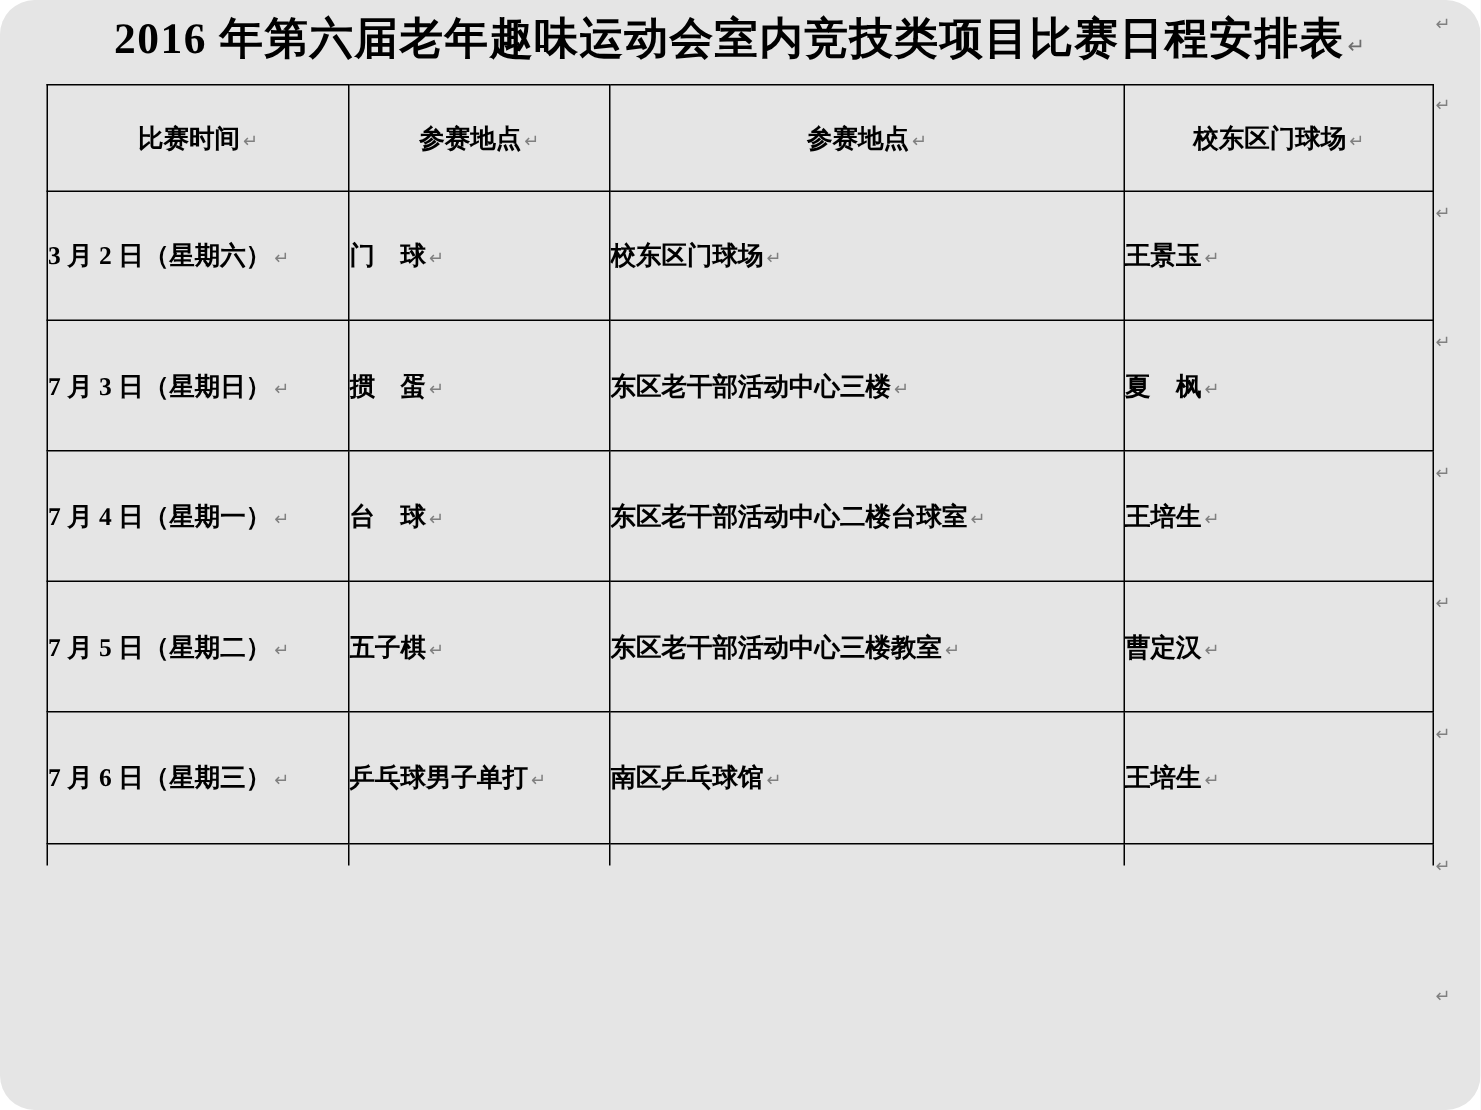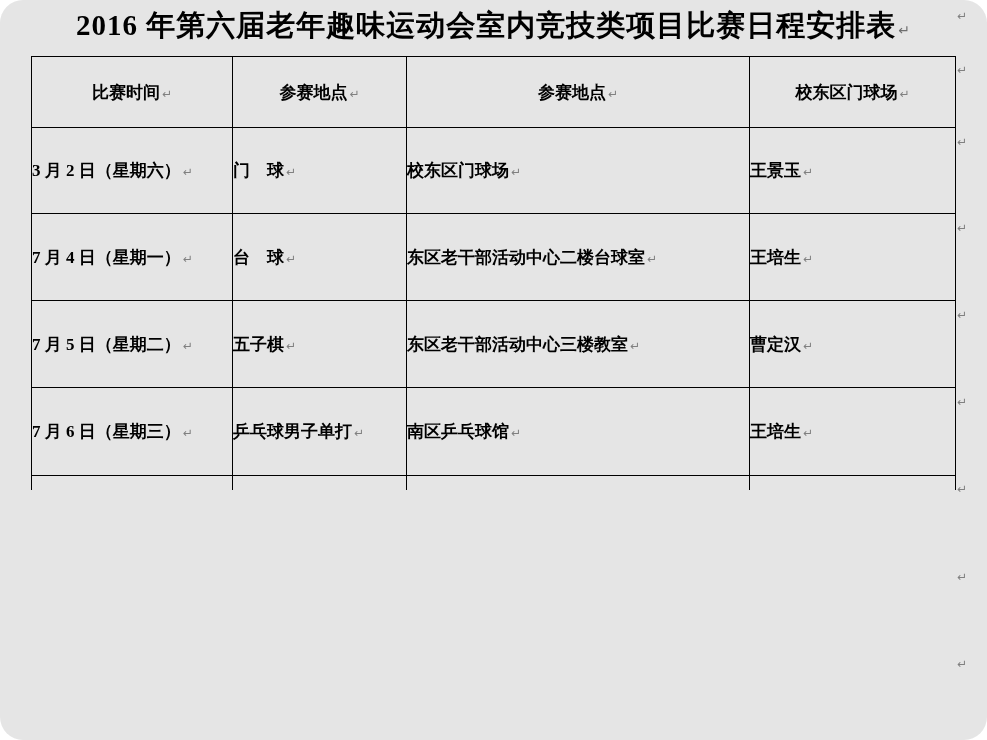--- a/index.html
+++ b/index.html
@@ -94,20 +94,26 @@
         <th><span>参赛地点</span><span class="mark">↵</span></th>
         <th><span>校东区门球场</span><span class="mark">↵</span></th>
       </tr>
       <tr style="height:86px">
         <td><span>3 月 2 日（星期六）</span><span class="mark">↵</span></td>
         <td><span>门　球</span><span class="mark">↵</span></td>
         <td><span>校东区门球场</span><span class="mark">↵</span></td>
         <td><span>王景玉</span><span class="mark">↵</span></td>
       </tr>
       <tr style="height:87px">
+        <td><span>7 月 3 日（星期日）</span><span class="mark">↵</span></td>
+        <td><span>掼　蛋</span><span class="mark">↵</span></td>
+        <td><span>东区老干部活动中心三楼</span><span class="mark">↵</span></td>
+        <td><span>夏　枫</span><span class="mark">↵</span></td>
+      </tr>
+      <tr style="height:87px">
         <td><span>7 月 4 日（星期一）</span><span class="mark">↵</span></td>
         <td><span>台　球</span><span class="mark">↵</span></td>
         <td><span>东区老干部活动中心二楼台球室</span><span class="mark">↵</span></td>
         <td><span>王培生</span><span class="mark">↵</span></td>
       </tr>
       <tr style="height:87px">
         <td><span>7 月 5 日（星期二）</span><span class="mark">↵</span></td>
         <td><span>五子棋</span><span class="mark">↵</span></td>
         <td><span>东区老干部活动中心三楼教室</span><span class="mark">↵</span></td>
         <td><span>曹定汉</span><span class="mark">↵</span></td>

